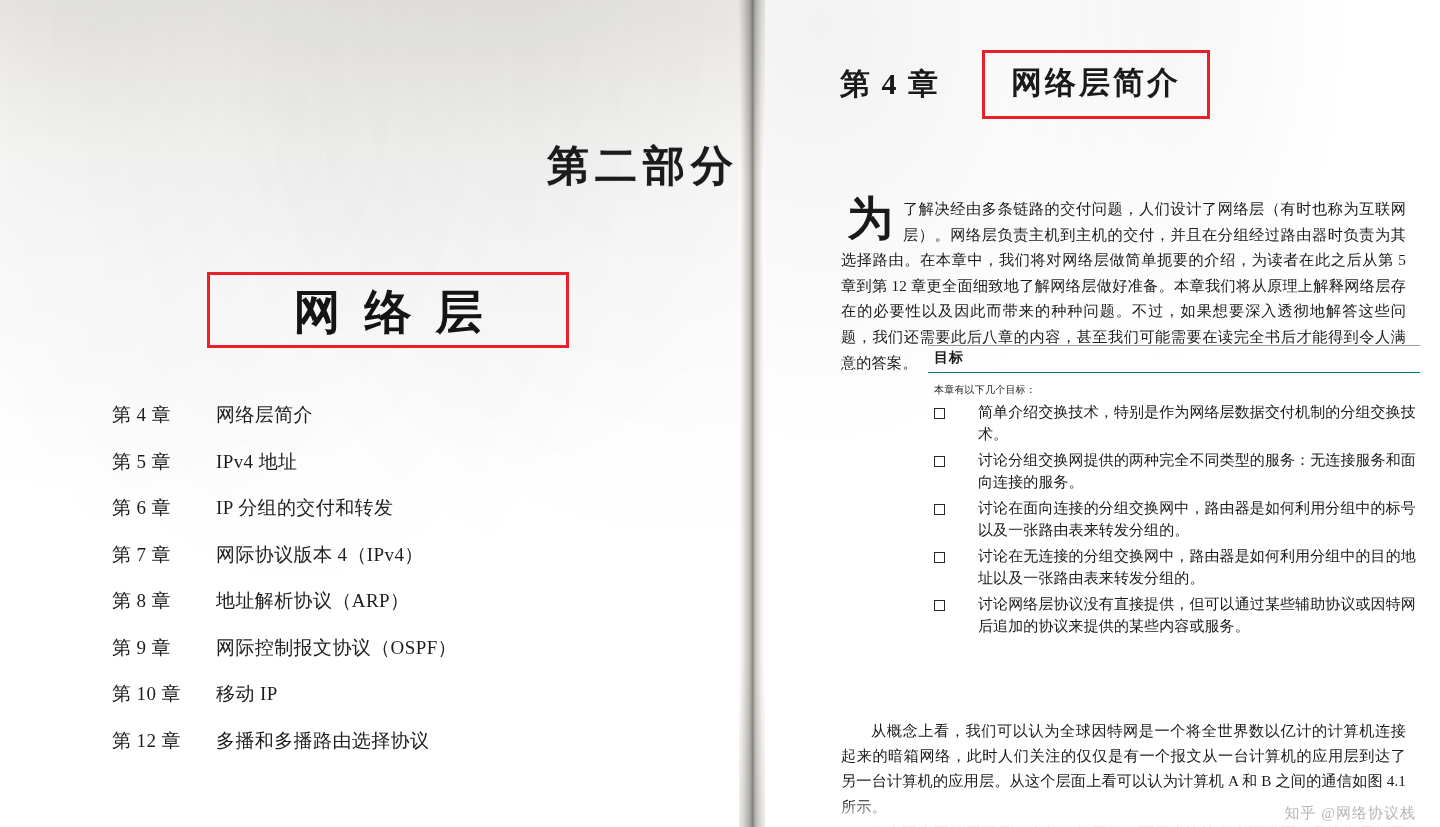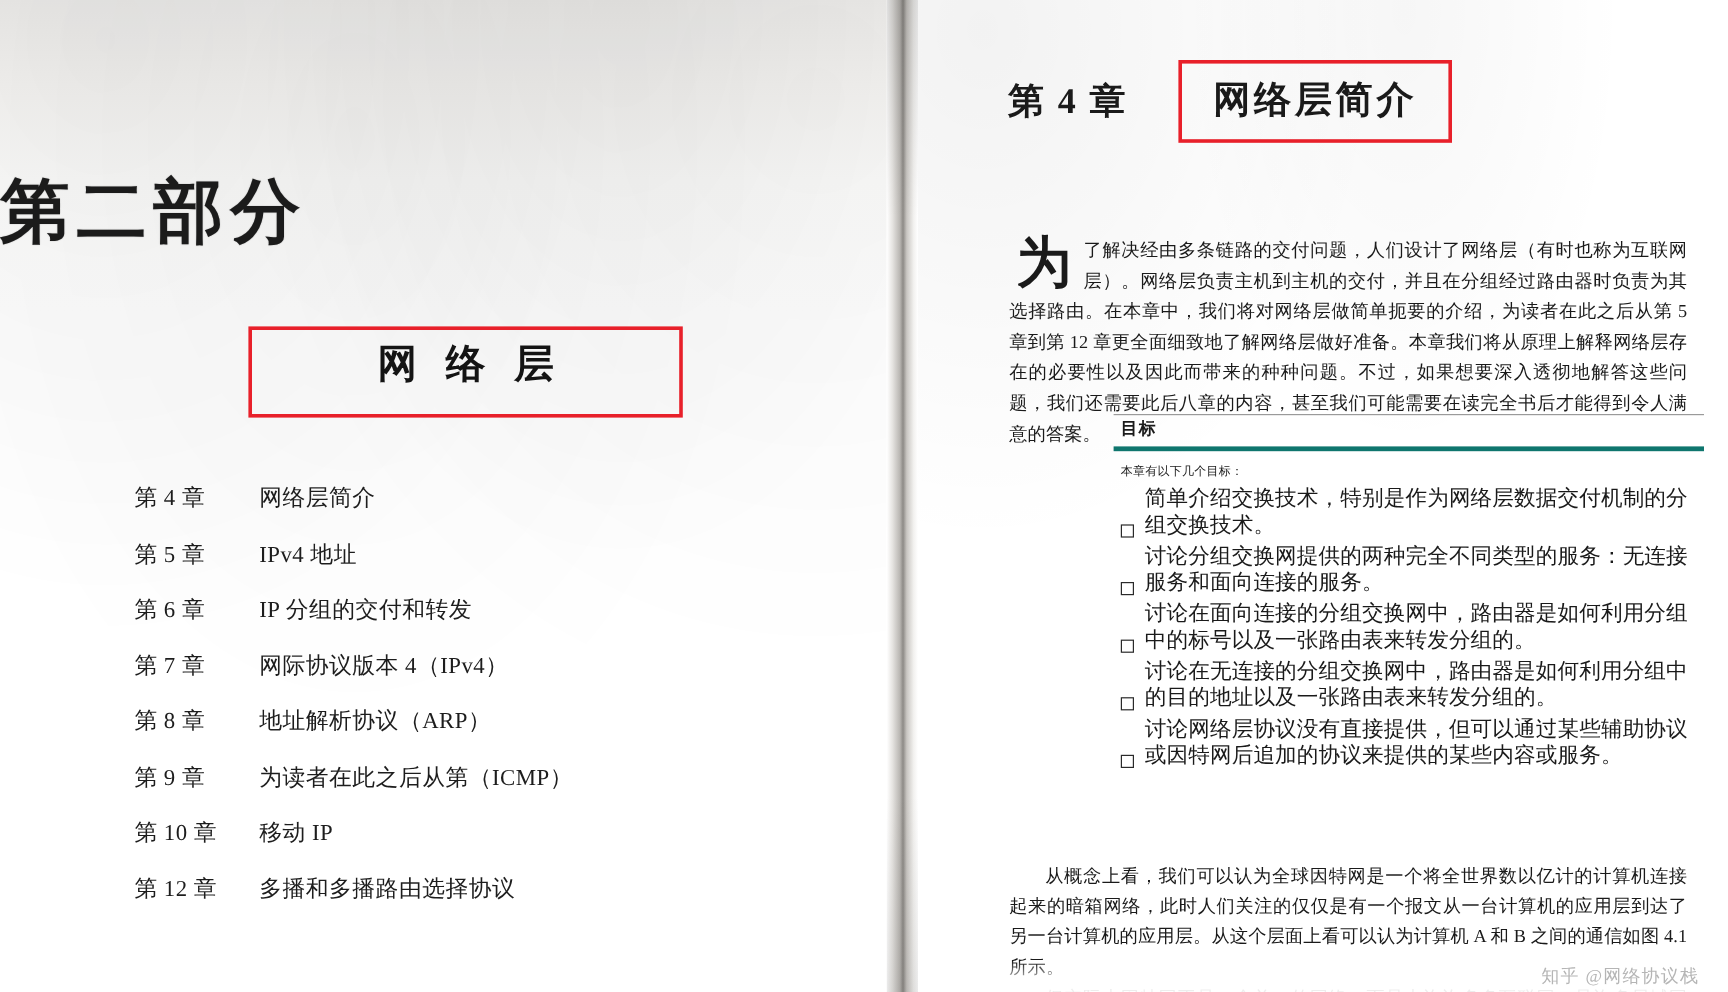--- a/index.html
+++ b/index.html
@@ -41,43 +41,43 @@
       radial-gradient(ellipse at 70% 2%, rgba(0,0,0,0.05), rgba(0,0,0,0) 40%),
       radial-gradient(ellipse at 40% 14%, rgba(0,0,0,0.035), rgba(0,0,0,0) 55%),
       radial-gradient(ellipse at 92% 10%, rgba(0,0,0,0.04), rgba(0,0,0,0) 50%);
     opacity: 0.9;
   }
   .part-title {
     position: absolute;
     top: 138px;
     left: 0;
     width: 739px;
-    text-align: left;
-    font-size: 58px;
+    text-align: right;
+    font-size: 42px;
     font-weight: 700;
     letter-spacing: 6px;
     color: #1b1b1b;
     text-shadow: 0 0 1px rgba(0,0,0,0.35);
   }
   .part-subject-box {
     position: absolute;
     top: 272px;
     left: 207px;
     width: 362px;
     height: 76px;
     border: 3px solid #e8202a;
     box-sizing: border-box;
   }
   .part-subject {
     position: absolute;
     top: 281px;
     left: 207px;
     width: 362px;
     text-align: center;
-    font-size: 33px;
+    font-size: 47px;
     font-weight: 700;
     letter-spacing: 24px;
     text-indent: 24px;
     color: #141414;
   }
   .toc {
     position: absolute;
     top: 402px;
     left: 112px;
     width: 600px;
@@ -189,34 +189,35 @@
     position: absolute;
     top: 345px;
     left: 163px;
     width: 492px;
   }
   .obj-header {
     font-size: 14px;
     font-weight: 700;
     padding: 3px 0 5px 6px;
     border-top: 1px solid #9a9a9a;
-    border-bottom: 4px solid #0f766e;
+    border-bottom: 1px solid #0f766e;
     letter-spacing: 1px;
   }
   .obj-lead {
     font-size: 10px;
     margin: 10px 0 5px 6px;
     letter-spacing: 0.2px;
   }
   .obj-item {
     display: flex;
-    align-items: flex-end;
+    align-items: flex-start;
     margin: 0 0 5px 6px;
-    font-size: 18px;
+    font-size: 15px;
     line-height: 21.5px;
+    gap: 24px;
   }
   .obj-box-glyph {
     flex: 0 0 auto;
     width: 9px;
     height: 9px;
     border: 1.3px solid #2a2a2a;
     margin: 6px 9px 0 0;
   }
   .obj-text {
     flex: 1;
@@ -284,21 +285,21 @@
       <div class="toc-row">
         <span class="toc-num">第 7 章</span>
         <span class="toc-label">网际协议版本 4（IPv4）</span>
       </div>
       <div class="toc-row">
         <span class="toc-num">第 8 章</span>
         <span class="toc-label">地址解析协议（ARP）</span>
       </div>
       <div class="toc-row">
         <span class="toc-num">第 9 章</span>
-        <span class="toc-label">为读者在此之后从第（ICMP）</span>
+        <span class="toc-label">网际控制报文协议（OSPF）</span>
       </div>
       <div class="toc-row">
         <span class="toc-num">第 10 章</span>
         <span class="toc-label">移动 IP</span>
       </div>
       <div class="toc-row">
         <span class="toc-num">第 12 章</span>
         <span class="toc-label">多播和多播路由选择协议</span>
       </div>
     </div>

